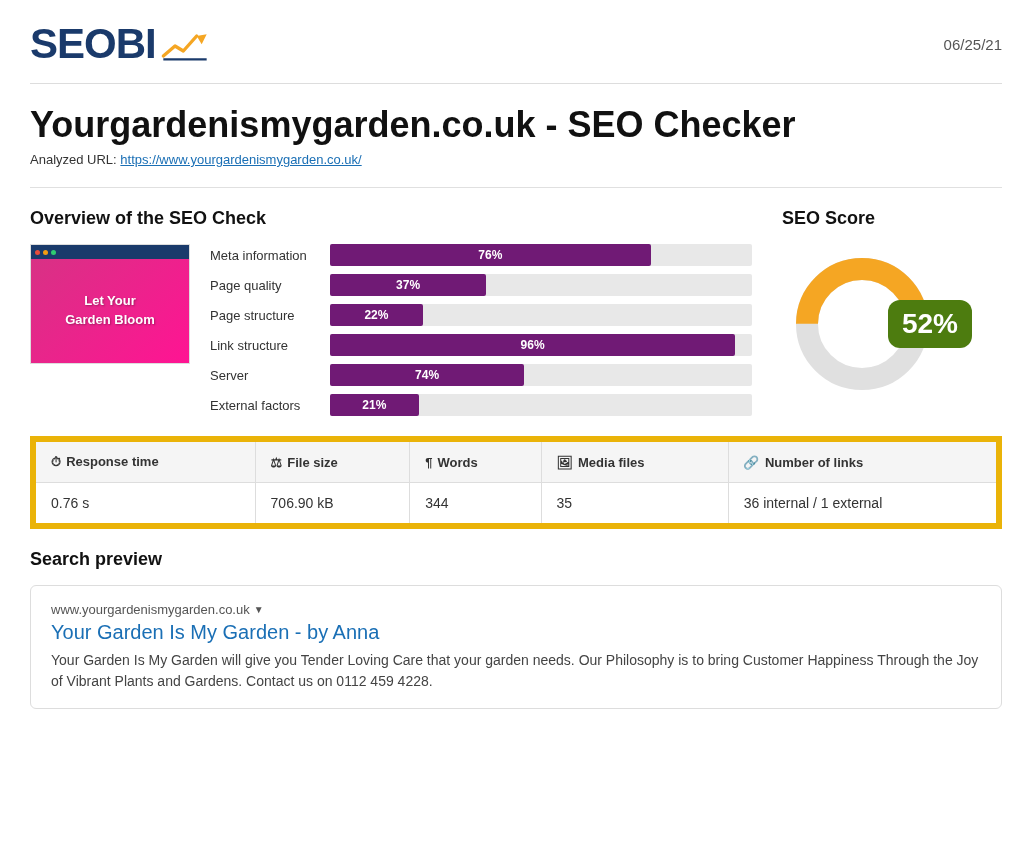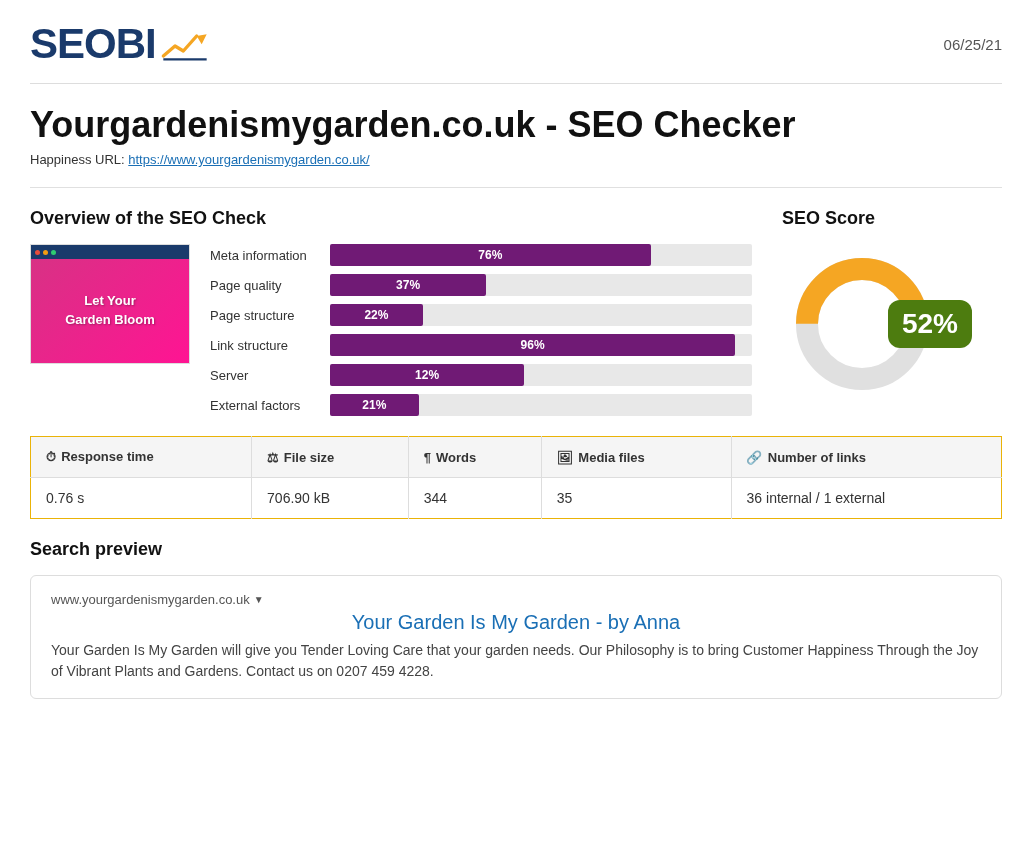--- a/index.html
+++ b/index.html
@@ -32,32 +32,32 @@
     .bar-row { display: flex; align-items: center; gap: 0; }
     .bar-label { width: 120px; font-size: 13px; color: #333; flex-shrink: 0; }
     .bar-track { flex: 1; height: 22px; background: #e8e8e8; border-radius: 2px; position: relative; }
     .bar-fill { height: 100%; background: #701a75; border-radius: 2px; display: flex; align-items: center; justify-content: center; }
     .bar-pct { color: white; font-size: 12px; font-weight: bold; }
     .donut-container { position: relative; width: 180px; height: 160px; }
     .donut-svg { width: 180px; height: 160px; }
     .score-badge { position: absolute; right: -10px; top: 50%; transform: translateY(-50%); background: #4d7c0f; color: #fff; font-size: 28px; font-weight: bold; padding: 8px 14px; border-radius: 12px; }
 
     
-    .stats-table { width: 100%; border-collapse: collapse; margin: 20px 0; border: 1px solid #eab308; }
+    .stats-table { width: 100%; border-collapse: collapse; margin: 20px 0; border: 6px solid #eab308; }
     .stats-table th { background: #f5f5f5; padding: 12px 15px; text-align: left; font-size: 13px; font-weight: 600; color: #333; border-right: 1px solid #ddd; border-bottom: 1px solid #ddd; }
     .stats-table td { padding: 12px 15px; text-align: left; font-size: 14px; color: #333; border-right: 1px solid #ddd; }
     .stats-table th:last-child, .stats-table td:last-child { border-right: none; }
     .th-icon { margin-right: 5px; }
 
     
     .search-preview-section { margin-top: 10px; }
     .search-preview-box { border: 1px solid #ddd; border-radius: 6px; padding: 16px 20px; }
     .search-url { font-size: 13px; color: #555; display: flex; align-items: center; gap: 4px; margin-bottom: 4px; }
     .search-url-arrow { font-size: 10px; color: #555; }
-    .search-title { font-size: 20px; color: #1a6fb5; margin-bottom: 6px; text-decoration: none; display: block; text-align: center; }
+    .search-title { font-size: 20px; color: #1a6fb5; margin-bottom: 6px; text-decoration: none; display: block; }
     .search-desc { font-size: 14px; color: #444; line-height: 1.5; }
 
     .divider { border: none; border-top: 1px solid #e0e0e0; margin: 20px 0; }
   </style>
 </head>
 <body>
 
 <div class="page">
 
   <div class="header">
@@ -70,21 +70,21 @@
           <line x1="4" y1="36" x2="56" y2="36" stroke="#1a3a6b" stroke-width="2.5"></line>
         </svg>
       </span>
     </div>
     <div class="date">06/25/21</div>
   </div>
 
   <div class="title-section">
     <h1 class="main-title">Yourgardenismygarden.co.uk - SEO Checker</h1>
     <div class="analyzed-url">
-      <span>Happiness URL:</span>
+      <span>Analyzed URL:</span>
       <a href="#">https://www.yourgardenismygarden.co.uk/</a>
     </div>
   </div>
 
   <hr class="divider">
 
   <div style="display:flex; gap:30px; align-items:flex-start; margin-bottom:10px;">
 
     <div style="flex:1;">
       <div class="section-title">Overview of the SEO Check</div>
@@ -133,21 +133,21 @@
     <div class="bar-track">
       <div class="bar-fill" style="width:96%;">
         <span class="bar-pct">96%</span>
       </div>
     </div>
   </div>
             <div class="bar-row">
     <div class="bar-label">Server</div>
     <div class="bar-track">
       <div class="bar-fill" style="width:46%;">
-        <span class="bar-pct">12%</span>
+        <span class="bar-pct">74%</span>
       </div>
     </div>
   </div>
             <div class="bar-row">
     <div class="bar-label">External factors</div>
     <div class="bar-track">
       <div class="bar-fill" style="width:21%;">
         <span class="bar-pct">21%</span>
       </div>
     </div>
@@ -192,17 +192,17 @@
   </table>
 
   <div class="search-preview-section">
     <div class="section-title">Search preview</div>
     <div class="search-preview-box">
       <div class="search-url">
         <span>www.yourgardenismygarden.co.uk</span>
         <span class="search-url-arrow">▼</span>
       </div>
       <a class="search-title" href="#">Your Garden Is My Garden - by Anna</a>
-      <div class="search-desc">Your Garden Is My Garden will give you Tender Loving Care that your garden needs. Our Philosophy is to bring Customer Happiness Through the Joy of Vibrant Plants and Gardens. Contact us on 0207 459 4228.</div>
+      <div class="search-desc">Your Garden Is My Garden will give you Tender Loving Care that your garden needs. Our Philosophy is to bring Customer Happiness Through the Joy of Vibrant Plants and Gardens. Contact us on 0112 459 4228.</div>
     </div>
   </div>
 
 </div>
 
 </body></html>

